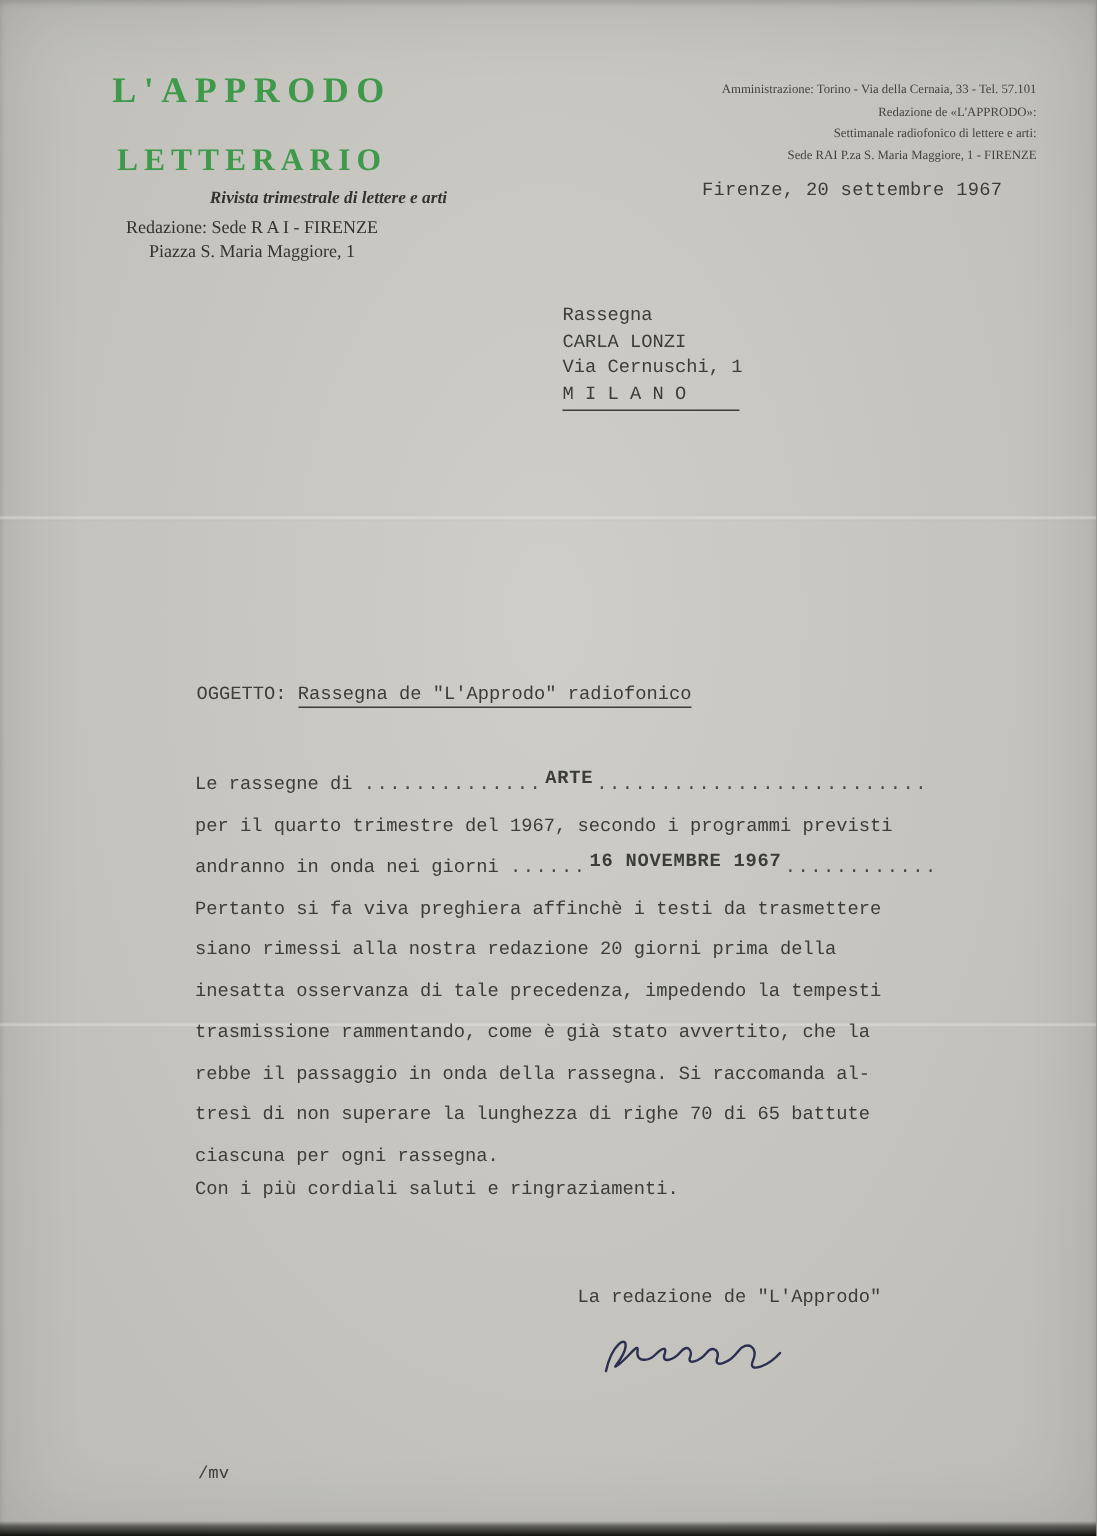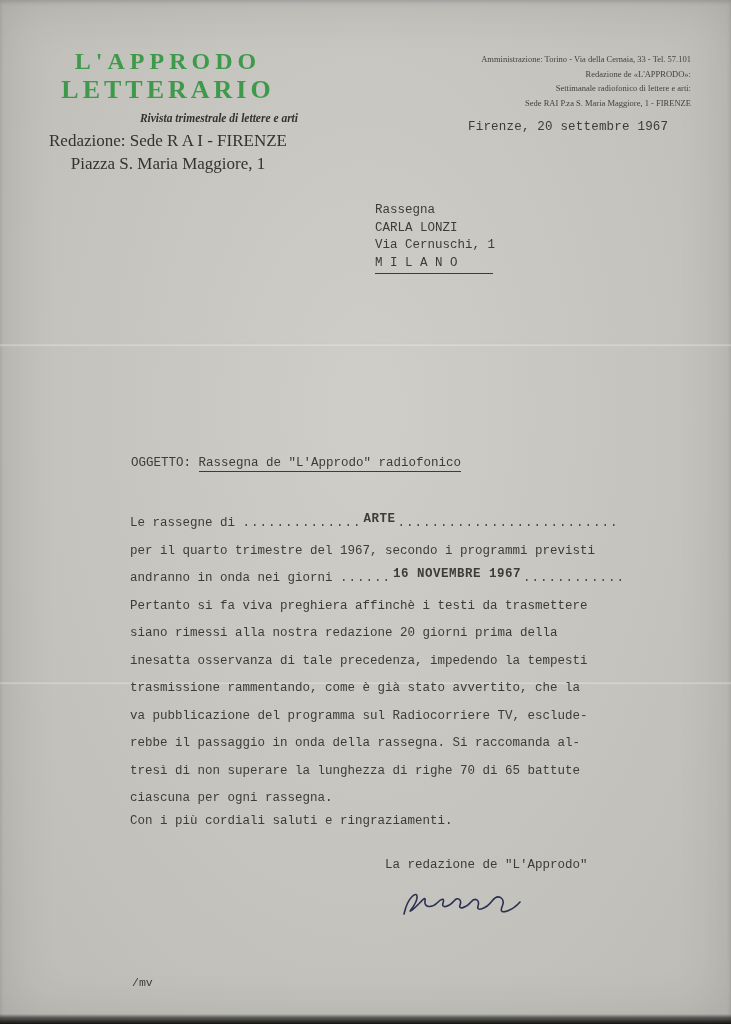--- a/index.html
+++ b/index.html
@@ -45,37 +45,38 @@
     text-align: center;
   }
   .lh-title {
     font-size: 24px;
     font-weight: bold;
     letter-spacing: 5px;
     color: #3e9a4a;
     line-height: 1.1;
   }
   .lh-sub {
-    font-size: 26px;
+    font-size: 21px;
     font-weight: bold;
     letter-spacing: 4px;
     color: #3e9a4a;
     line-height: 1.2;
+    margin-top: 20px;
   }
   .lh-tagline {
     margin-top: 6px;
     font-size: 11.5px;
     font-style: italic;
     font-weight: bold;
     color: #33332f;
     text-align: right;
   }
   .lh-addr {
     margin-top: 5px;
-    font-size: 17px;
+    font-size: 12px;
     line-height: 1.4;
     color: #33332f;
   }
 
   
   .masthead-right {
     right: 40px; top: 52px;
     width: 280px;
     text-align: right;
     font-size: 8.5px;
@@ -186,21 +187,20 @@
   </div>
 
   <div class="abs mono body-block">
     <div class="bline"><span>Le rassegne di </span><span class="dots">..............</span><span class="fill">ARTE</span><span class="dots">..........................</span></div>
     <div class="bline">per il quarto trimestre del 1967, secondo i programmi previsti</div>
     <div class="bline"><span>andranno in onda nei giorni </span><span class="dots">......</span><span class="fill">16 NOVEMBRE 1967</span><span class="dots">............</span></div>
     <div class="bline">Pertanto si fa viva preghiera affinchè i testi da trasmettere</div>
     <div class="bline">siano rimessi alla nostra redazione 20 giorni prima della</div>
     <div class="bline">inesatta osservanza di tale precedenza, impedendo la tempesti</div>
     <div class="bline">trasmissione rammentando, come è già stato avvertito, che la</div>
-    <div class="bline">va pubblicazione del programma sul Radiocorriere TV, esclude-</div>
     <div class="bline">rebbe il passaggio in onda della rassegna. Si raccomanda al-</div>
     <div class="bline">tresì di non superare la lunghezza di righe 70 di 65 battute</div>
     <div class="bline">ciascuna per ogni rassegna.</div>
     <div class="bline closing-line">Con i più cordiali saluti e ringraziamenti.</div>
   </div>
 
   <div class="abs mono signoff">La redazione de "L'Approdo"</div>
 
   <svg class="abs signature" viewBox="0 0 130 44">
     <path d="M6 30 C10 12, 20 6, 19 14 C18 22, 8 30, 14 26 C22 20, 28 10, 27 17

